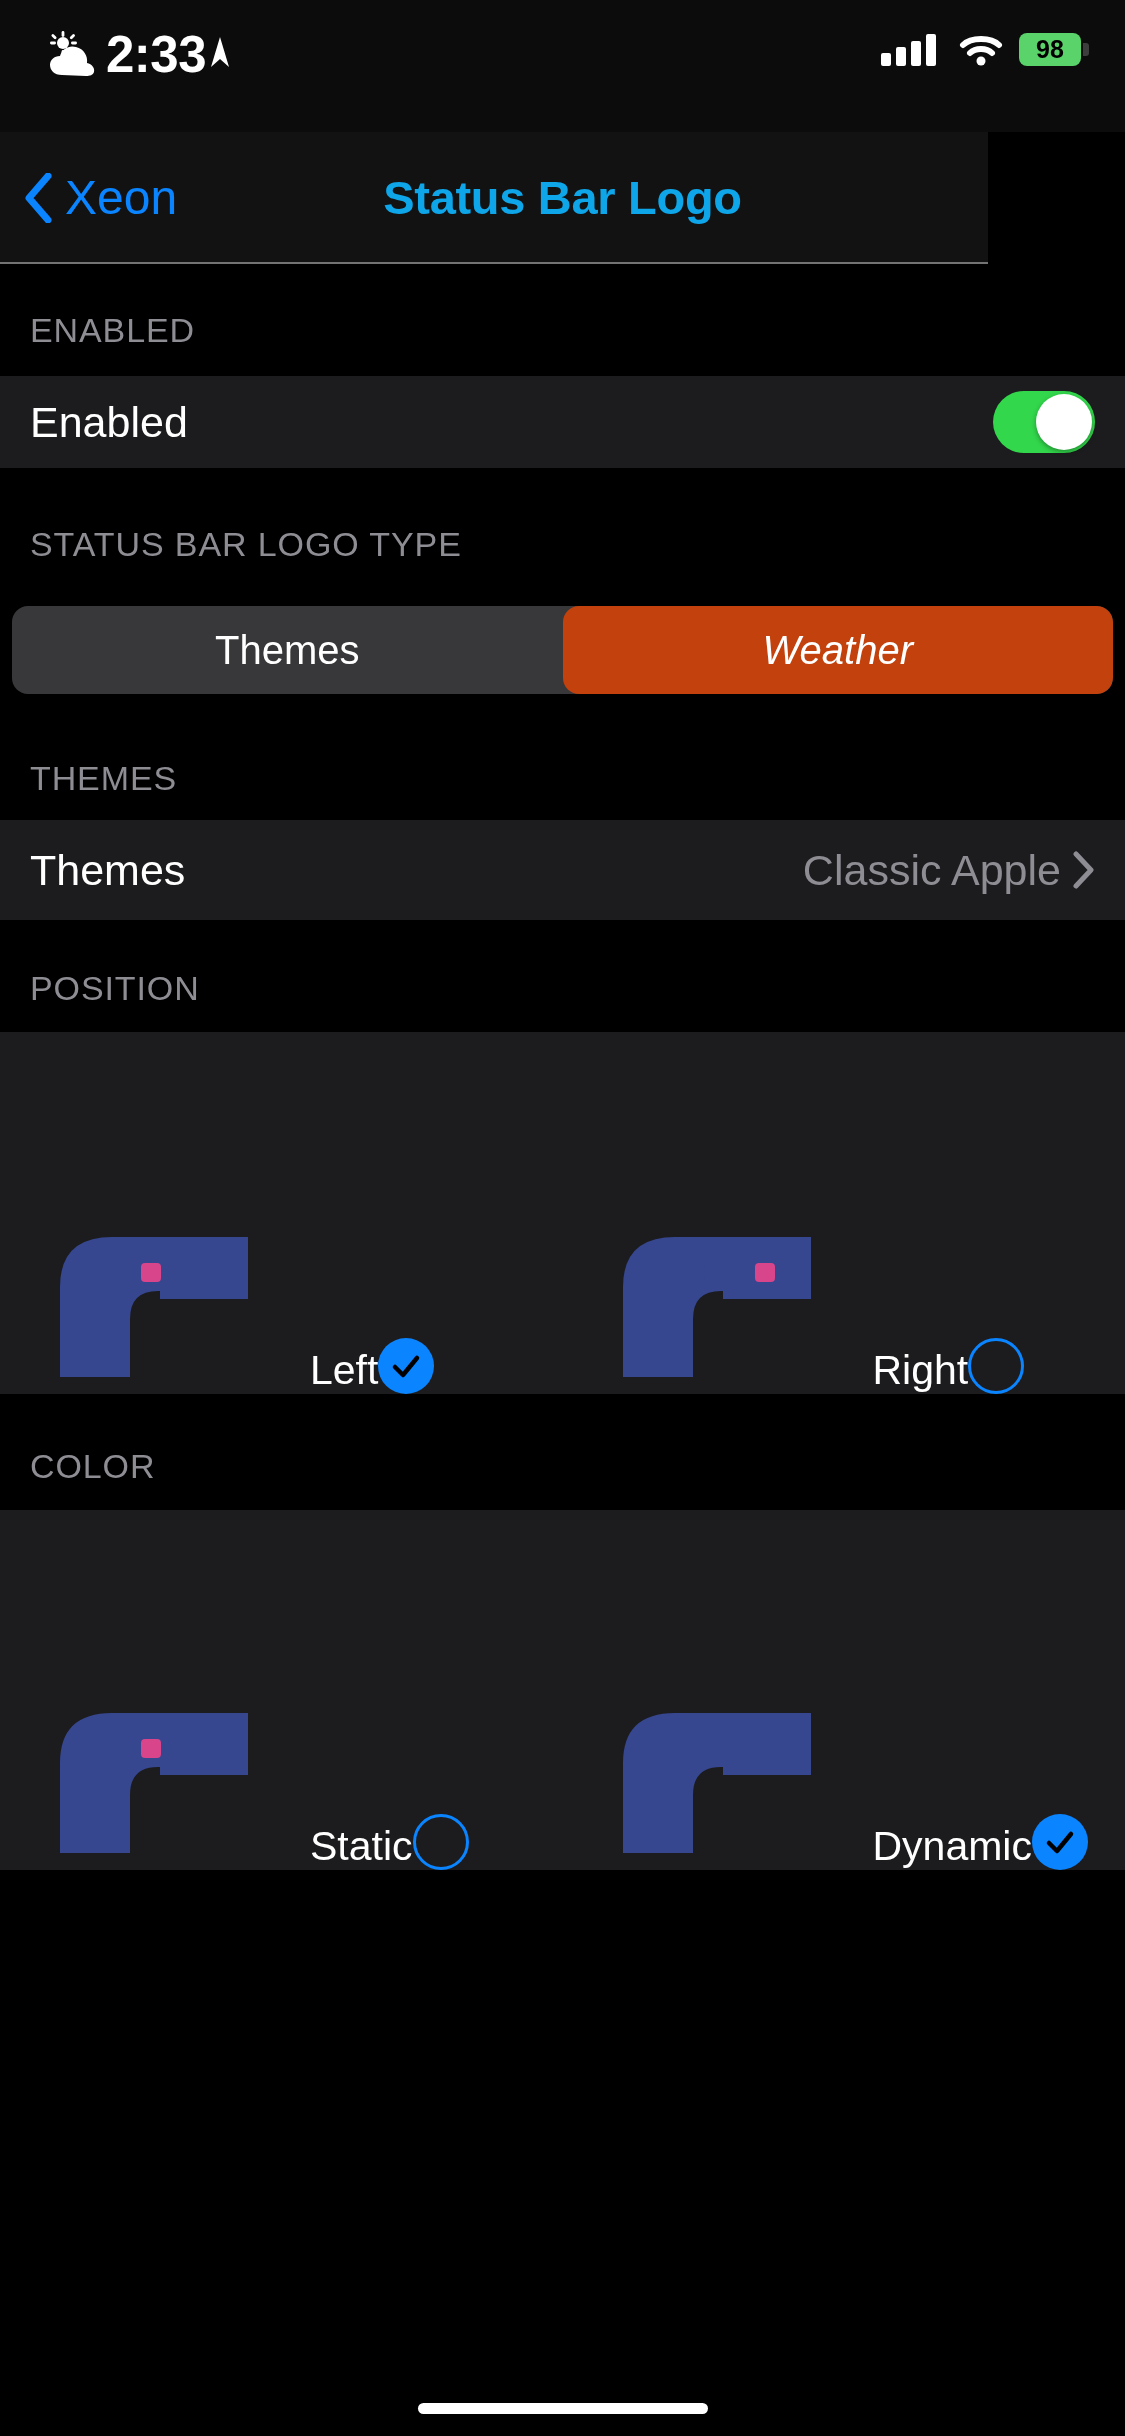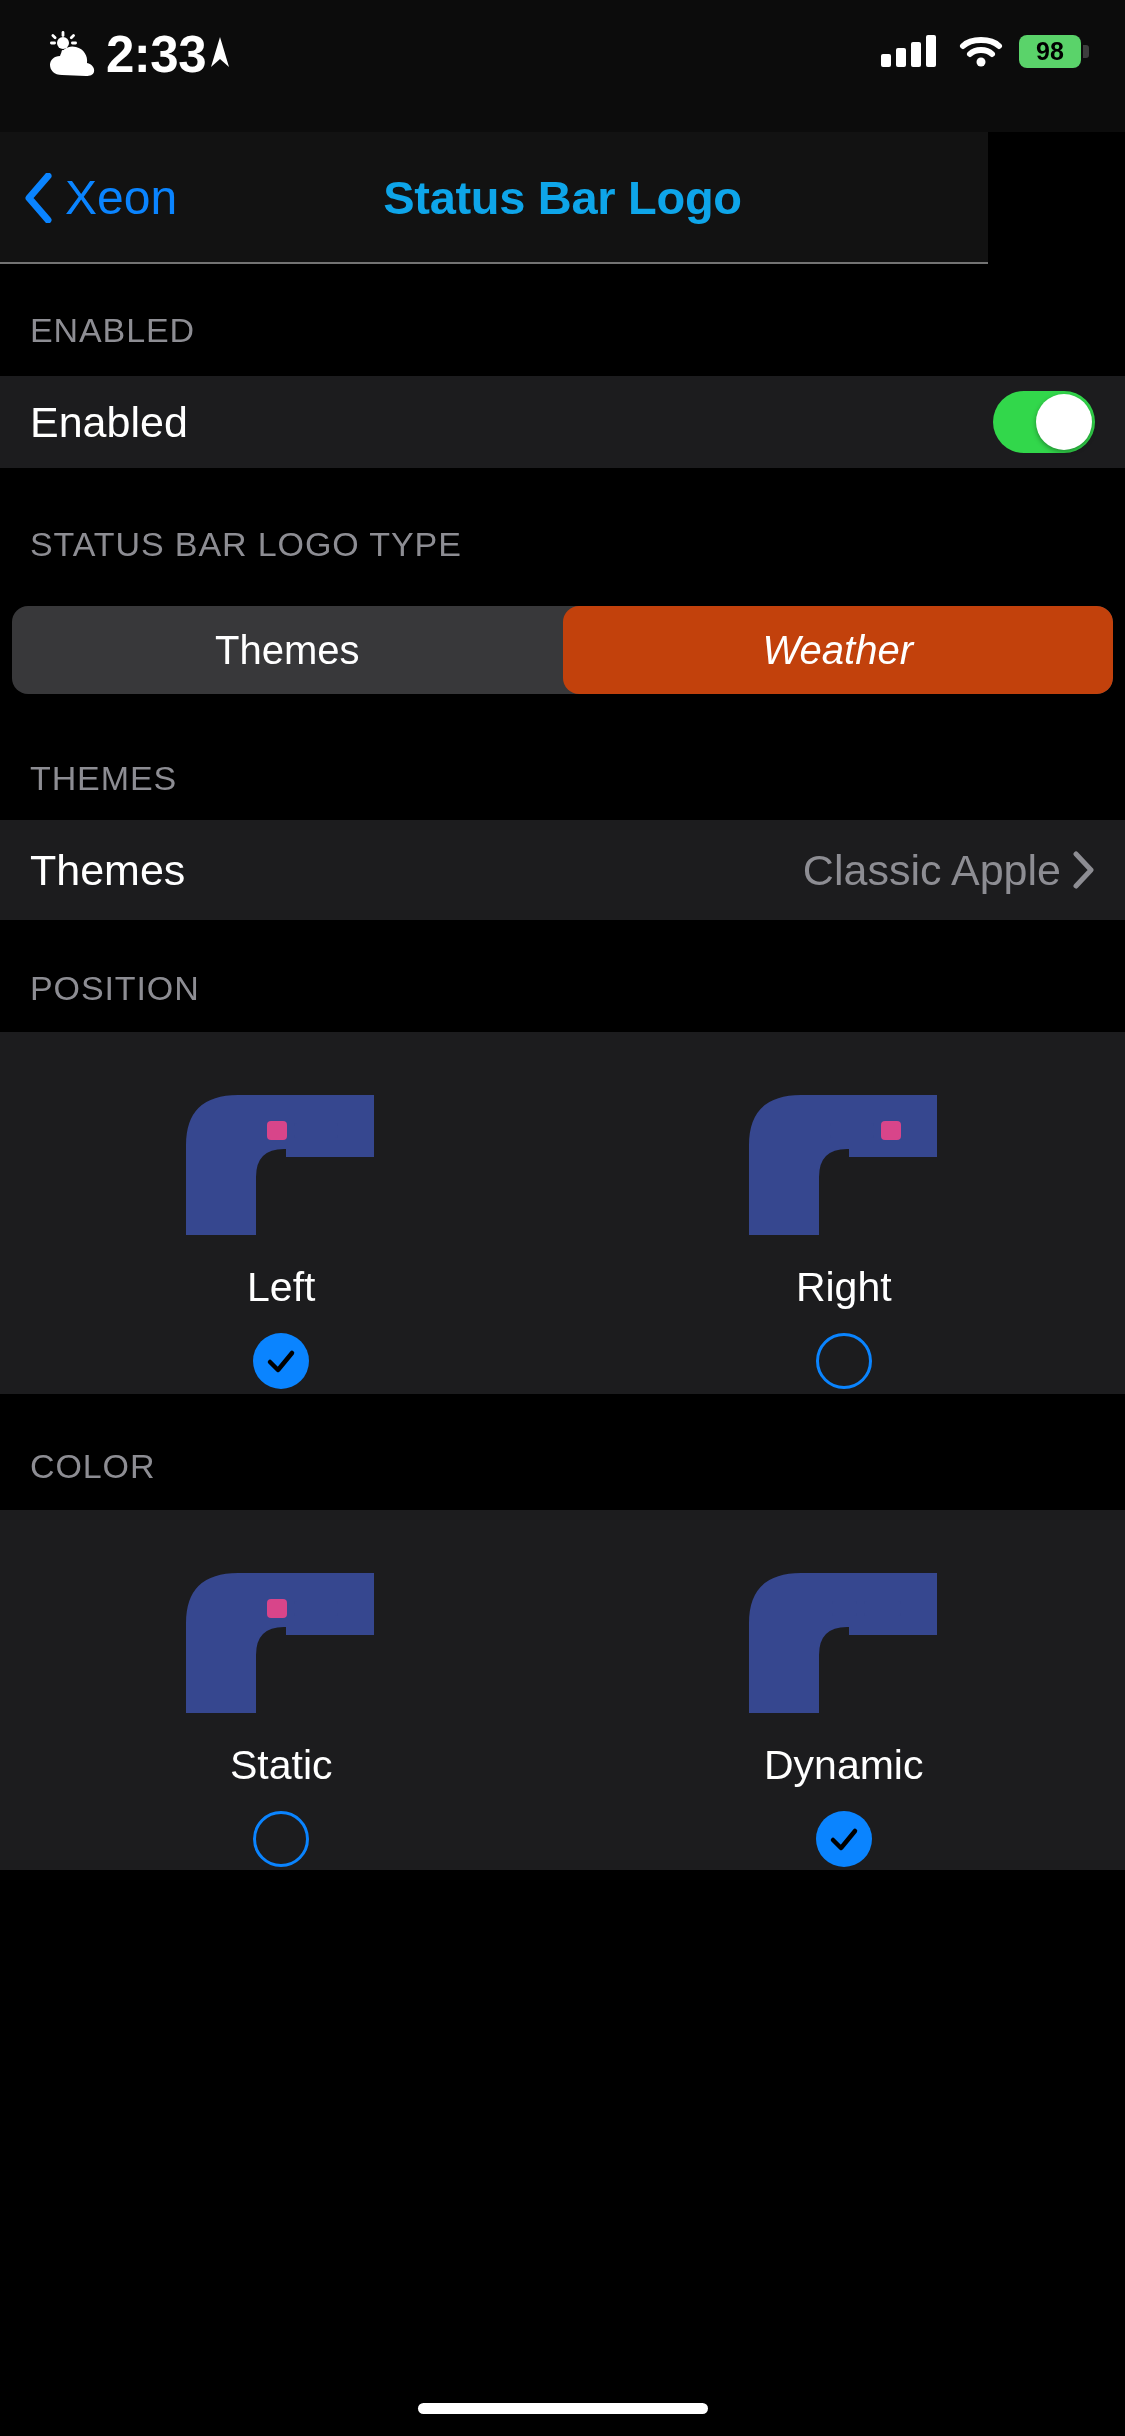--- a/index.html
+++ b/index.html
@@ -47,23 +47,23 @@
   }
   .sb-loc {
     width: 22px;
     height: 34px;
     margin-left: 3px;
     display: block;
   }
   .sb-right {
     position: absolute;
     right: 44px;
-    top: 35px;
-    display: flex;
-    align-items: flex-start;
+    top: 18px;
+    display: flex;
+    align-items: flex-end;
     height: 48px;
   }
   .sb-signal {
     display: flex;
     align-items: flex-end;
     height: 32px;
     margin-right: 18px;
   }
   .sb-signal i {
     display: block;
@@ -257,22 +257,22 @@
   }
 
   
   .options-panel {
     background: #1c1c1e;
     display: flex;
   }
   .option {
     flex: 1 1 50%;
     display: flex;
-    flex-direction: column;
-    align-items: center;
+    flex-direction: row;
+    align-items: flex-end;
     justify-content: flex-start;
     cursor: pointer;
   }
   .logo-box {
     width: 310px;
     height: 190px;
     display: flex;
     align-items: center;
     justify-content: center;
   }

